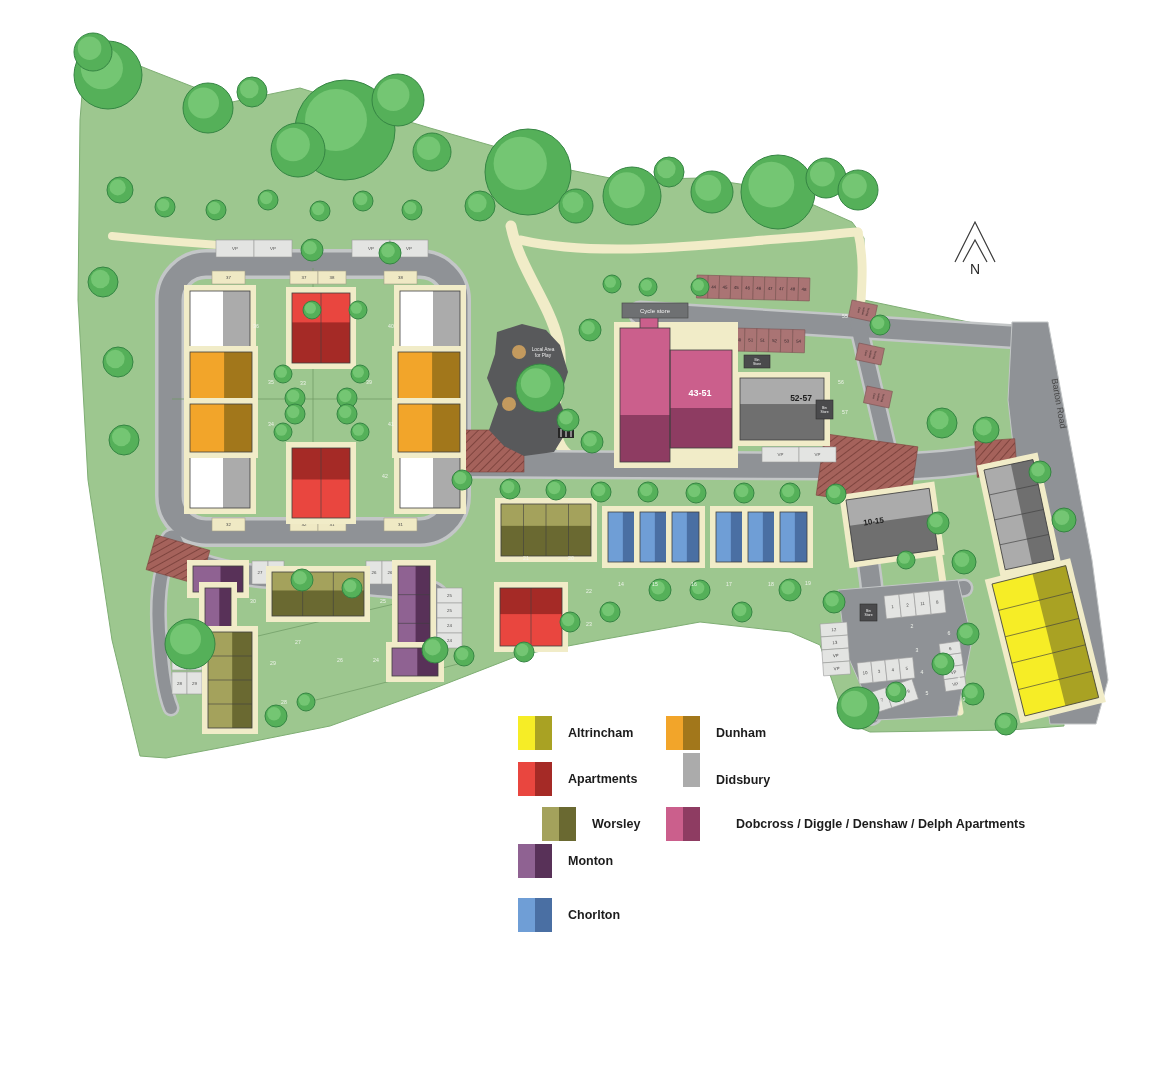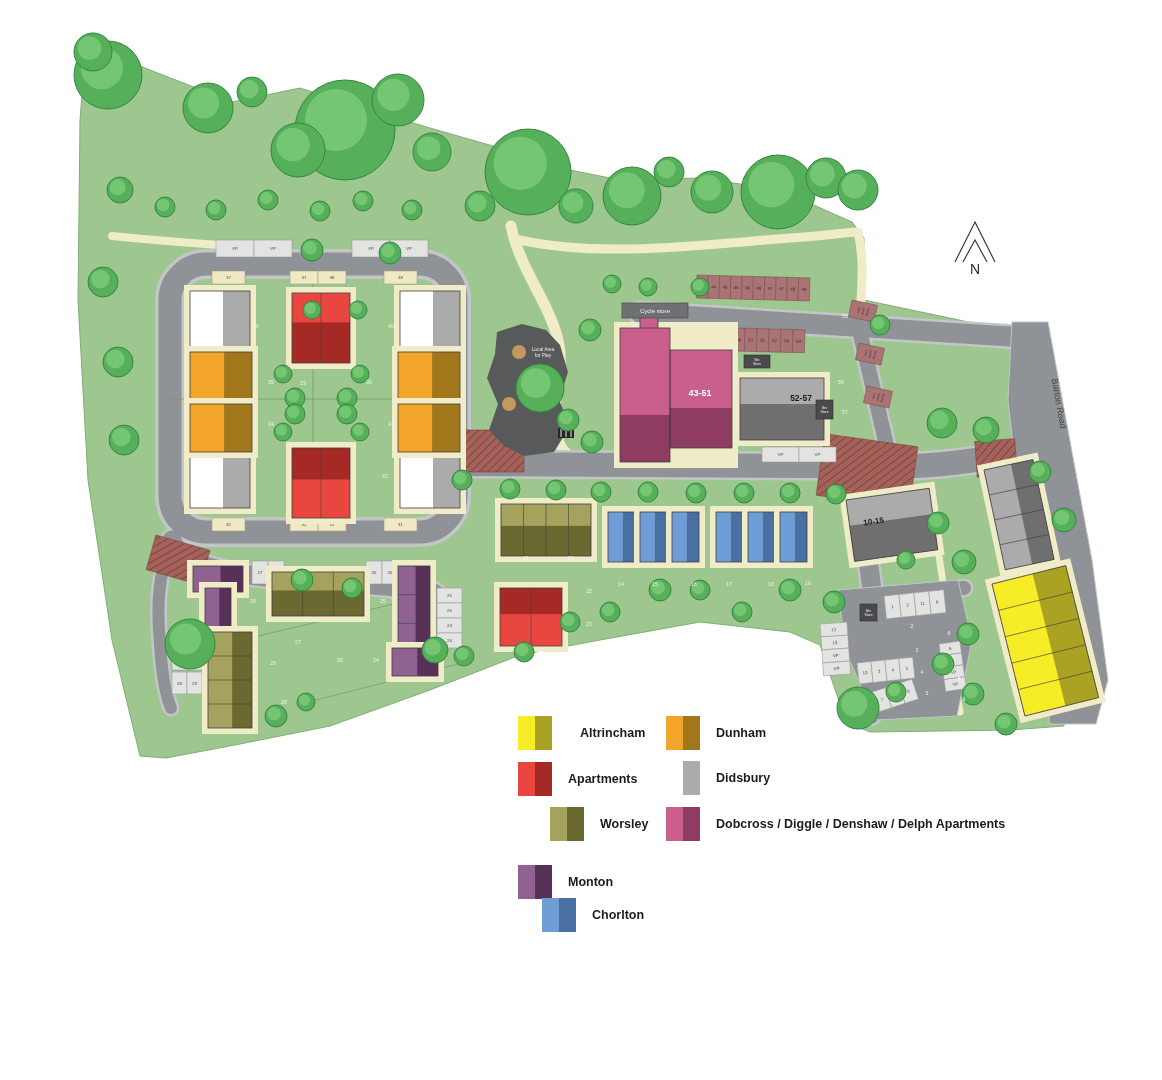--- a/index.html
+++ b/index.html
@@ -892,70 +892,70 @@
     </g>
 
     <g>
       <polyline points="955,262 975,222 995,262" fill="none" stroke="#3a3a3a" stroke-width="1.2"></polyline>
       <polyline points="963,262 975,240 987,262" fill="none" stroke="#3a3a3a" stroke-width="1.2"></polyline>
       <text x="975" y="274" font-size="14" fill="#2a2a2a" text-anchor="middle">N</text>
     </g>
   </svg>
 
   <div class="legend" id="legend">
-      <div class="legend-item" style="left: 0px; top: 0px; gap: 12px;">
+      <div class="legend-item" style="left: 0px; top: 0px;">
         <span class="swatch">
           <span class="sw-l" style="background: rgb(246, 237, 38);"></span>
           <span class="sw-r" style="background: rgb(169, 162, 35);"></span>
         </span>
         <span class="legend-label">Altrincham</span>
       </div>
       <div class="legend-item" style="left: 0px; top: 45.5px;">
         <span class="swatch">
           <span class="sw-l" style="background: rgb(233, 70, 63);"></span>
           <span class="sw-r" style="background: rgb(165, 42, 38);"></span>
         </span>
         <span class="legend-label">Apartments</span>
       </div>
-      <div class="legend-item" style="left: 16px; top: 91px; padding-left: 16px;">
+      <div class="legend-item" style="left: 8px; top: 91px; padding-left: 16px;">
         <span class="swatch">
           <span class="sw-l" style="background: rgb(164, 162, 92);"></span>
           <span class="sw-r" style="background: rgb(106, 105, 49);"></span>
         </span>
         <span class="legend-label">Worsley</span>
       </div>
-      <div class="legend-item" style="left: 0px; top: 149px;">
+      <div class="legend-item" style="left: 0px; top: 128px;">
         <span class="swatch">
           <span class="sw-l" style="background: rgb(143, 98, 146);"></span>
           <span class="sw-r" style="background: rgb(88, 49, 88);"></span>
         </span>
         <span class="legend-label">Monton</span>
       </div>
-      <div class="legend-item" style="left: 0px; top: 182px; margin-left: 24px;">
+      <div class="legend-item" style="left: 0px; top: 182px;">
         <span class="swatch">
           <span class="sw-l" style="background: rgb(111, 158, 214);"></span>
           <span class="sw-r" style="background: rgb(74, 111, 163);"></span>
         </span>
         <span class="legend-label">Chorlton</span>
       </div>
       <div class="legend-item" style="left: 148px; top: 0px; justify-content: flex-end;">
         <span class="swatch">
           <span class="sw-l" style="background: rgb(242, 165, 42);"></span>
           <span class="sw-r" style="background: rgb(162, 119, 27);"></span>
         </span>
         <span class="legend-label">Dunham</span>
       </div>
-      <div class="legend-item" style="left: 148px; top: 45px;">
+      <div class="legend-item" style="left: 148px; top: 37px; align-items: flex-end;">
         <span class="swatch">
           <span class="sw-l" style="background: rgb(255, 255, 255);"></span>
           <span class="sw-r" style="background: rgb(171, 171, 171);"></span>
         </span>
         <span class="legend-label">Didsbury</span>
       </div>
-      <div class="legend-item" style="left: 148px; top: 91px;">
+      <div class="legend-item" style="left: 148px; top: 91px; gap: 20px;">
         <span class="swatch">
           <span class="sw-l" style="background: rgb(203, 95, 140);"></span>
           <span class="sw-r" style="background: rgb(142, 60, 98);"></span>
         </span>
         <span class="legend-label">Dobcross / Diggle / Denshaw / Delph Apartments</span>
       </div>
     </div>
 </div>
 
 </body></html>

